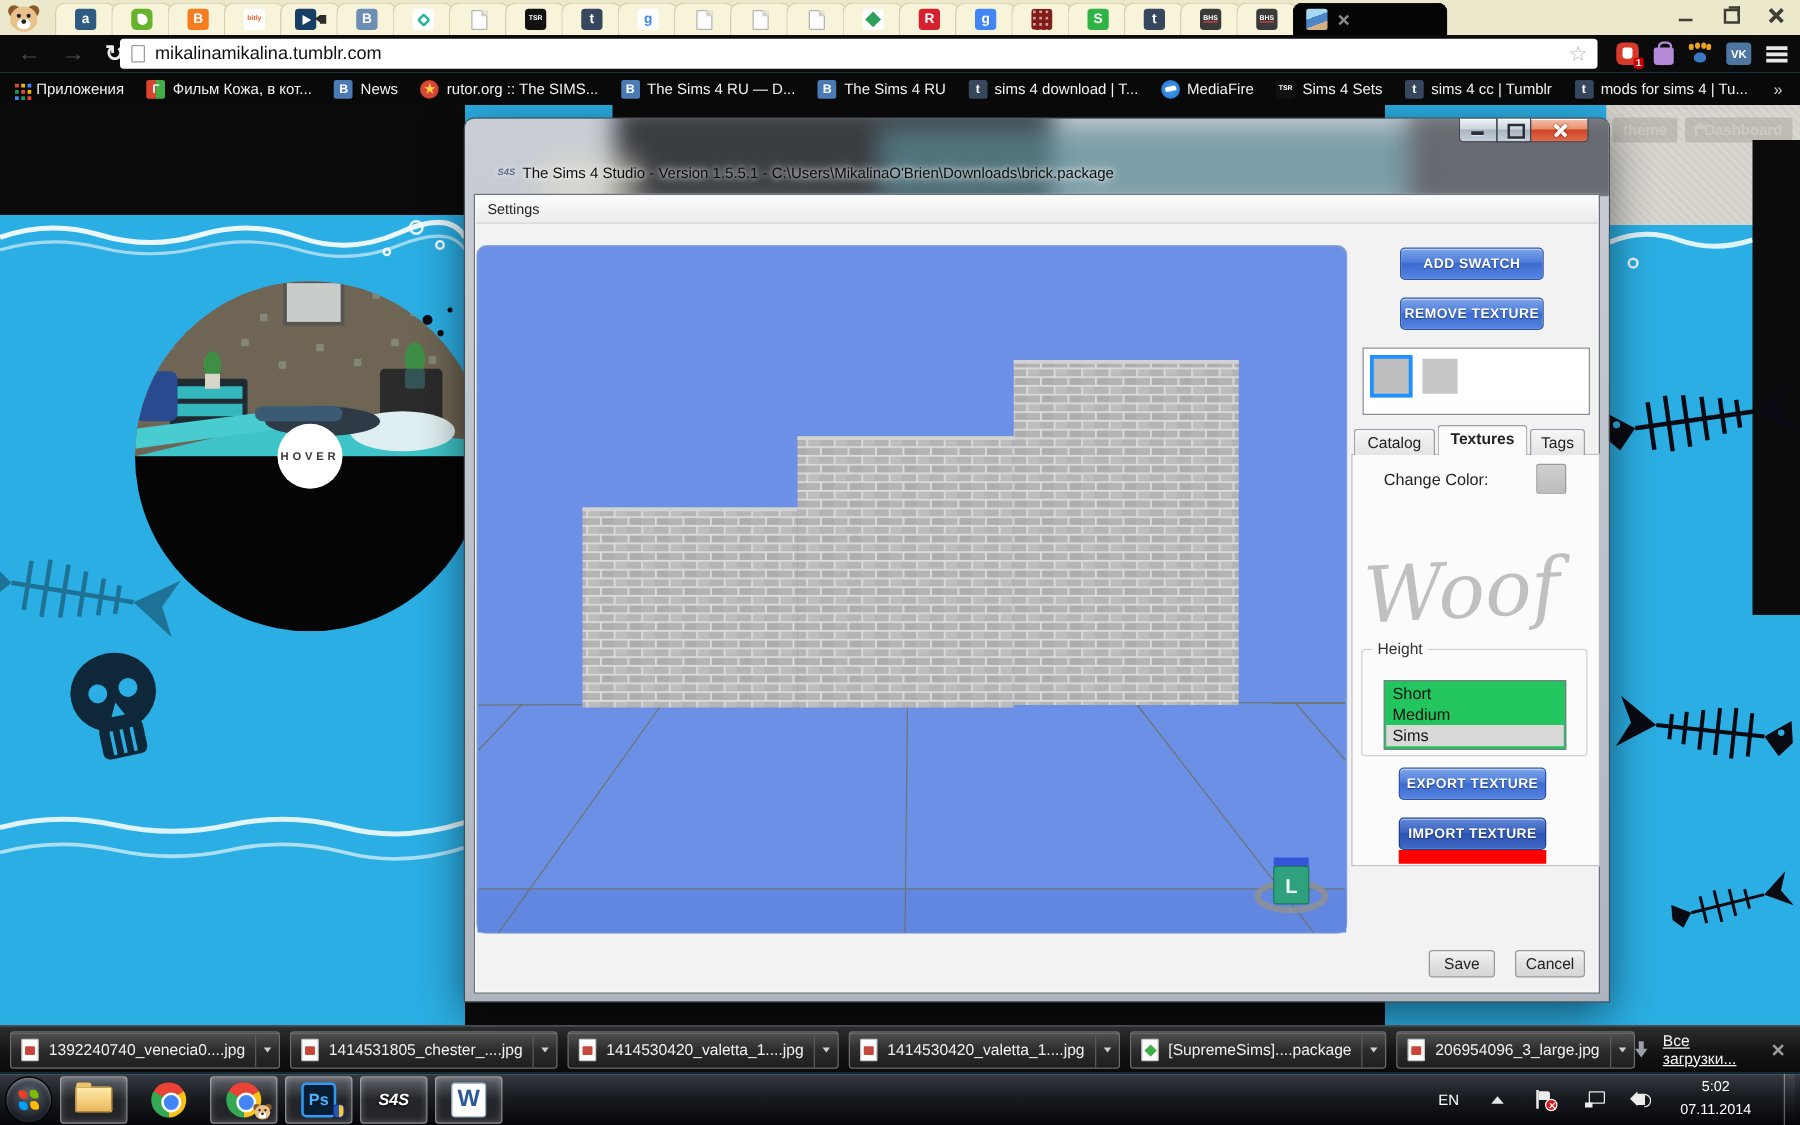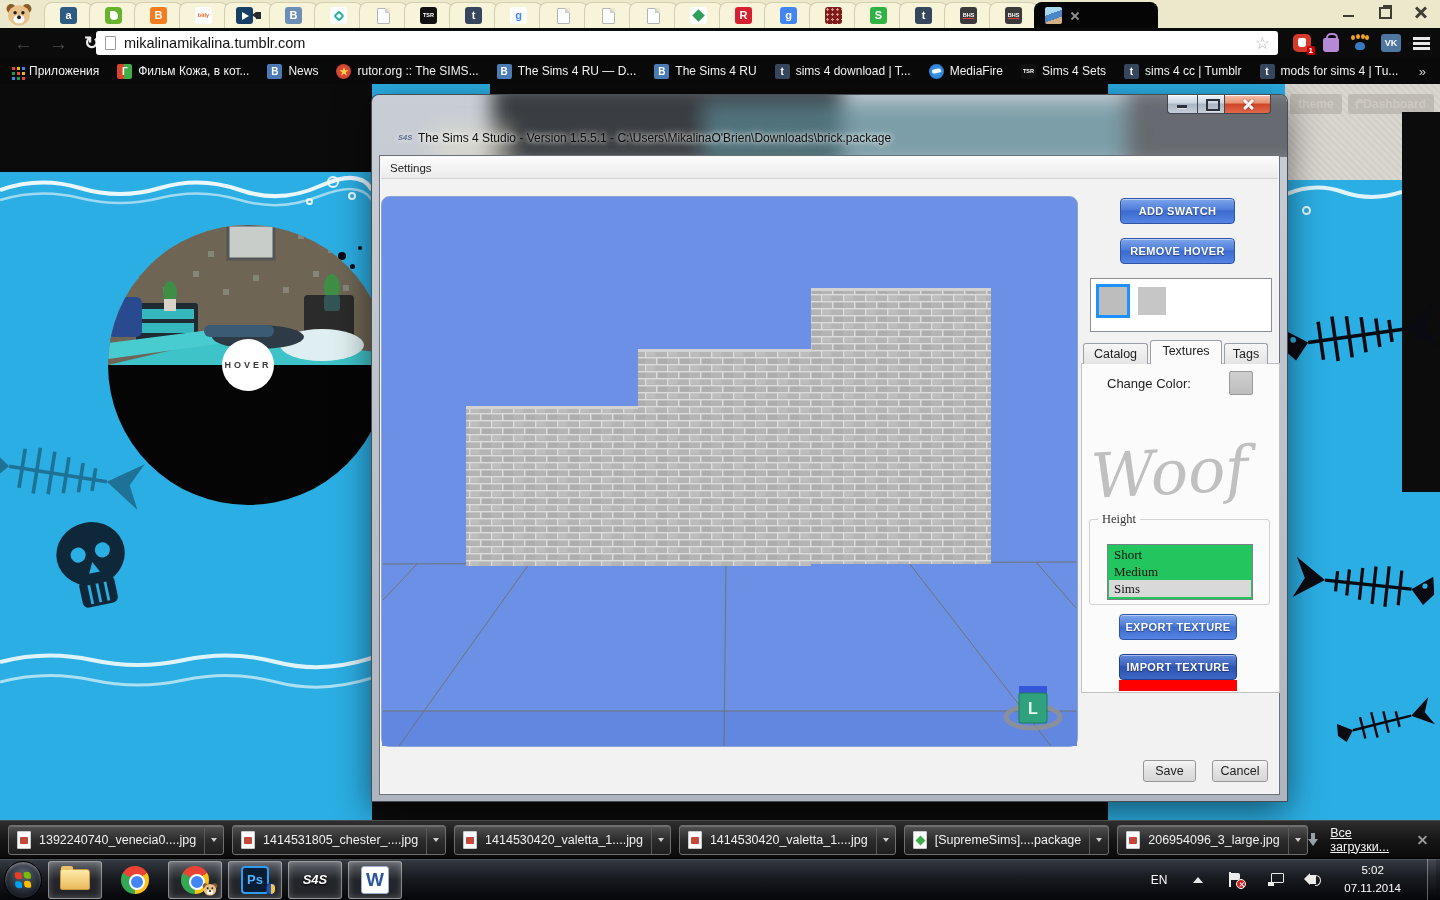--- a/index.html
+++ b/index.html
@@ -134,21 +134,21 @@
       text-shadow:0 1px 1px rgba(0,0,0,.45); display:flex; align-items:center; justify-content:center;
       box-shadow:inset 0 1px 0 rgba(255,255,255,.45); }
   .s4s-blue-btn.dark { background:linear-gradient(#6288d8 0%, #3a61bd 45%, #2c52b2 50%, #3f68c4 100%); border-color:#1e3f8f; }
 
   #swatch-box { position:absolute; background:#fff; border:1px solid #8a8f98; }
   .swatch { position:absolute; background:#bdbdbd; }
   .swatch.selected { border:3px solid #1e90ff; }
 
   .s4s-tab { position:absolute; background:linear-gradient(#f6f6f6,#e4e4e4); border:1px solid #9a9fa8; border-bottom:none;
       border-radius:3px 3px 0 0; font-size:12.5px; color:#222; display:flex; align-items:flex-start; justify-content:center; padding-top:3px; }
-  .s4s-tab.active { background:#fbfbfb; z-index:3; }
+  .s4s-tab.active { background:#fbfbfb; z-index:3;font-weight:bold; }
   #tab-panel { position:absolute; background:#fbfbfb; border:1px solid #c2c2c2; }
 
   .fieldset { position:absolute; border:1px solid #d2d2d2; border-radius:3px; }
   .legend { position:absolute; top:-8px; left:8px; background:#fbfbfb; padding:0 4px; font-size:12.5px; color:#333; }
   .win-btn { position:absolute; background:linear-gradient(#f5f5f5,#e3e3e3 45%,#d6d6d6); border:1px solid #979797;
       border-radius:3px; font-size:12.5px; color:#222; display:flex; align-items:center; justify-content:center; }
   #color-swatch-btn { position:absolute; width:24px; height:24px; background:linear-gradient(#cfcfcf,#bdbdbd); border:1px solid #9a9a9a; border-radius:2px; }
   #listbox { position:absolute; background:#22c55e; border:1px solid #7a7f88; font-size:13px; color:#111; padding:1px; }
   .list-opt { height:17px; line-height:17px; padding-left:5px; }
   .list-opt.selected { background:#d9d9d9; }
@@ -430,36 +430,36 @@
           <rect x="638" y="490" width="28" height="9" fill="#3556d8"></rect>
           <rect x="638" y="497" width="28" height="30" rx="2" fill="#2fa27d" stroke="#1d7a5c"></rect>
           <text x="652" y="518" text-anchor="middle" font-size="16" font-weight="bold" fill="#eaf6f0" font-family="Liberation Sans, sans-serif">L</text>
         </g>
       </svg>
 
       <div class="s4s-blue-btn" style="left:740px;top:42px;width:115px;height:26px;">
           <span>ADD SWATCH</span>
         </div>
       <div class="s4s-blue-btn" style="left:740px;top:82px;width:115px;height:26px;">
-          <span>REMOVE HOVER</span>
+          <span>REMOVE TEXTURE</span>
         </div>
 
       <div id="swatch-box" style="left:710px;top:122px;width:182px;height:54px;">
         <div class="swatch selected" style="left:5px;top:5px;width:34px;height:34px;"></div>
         <div class="swatch" style="left:47px;top:8px;width:28px;height:28px;background:#c6c6c6;"></div>
       </div>
 
       <div id="s4s-tabs"></div>
       <div id="tab-panel" style="left:701px;top:207px;width:199px;height:330px;"></div>
 
       <span id="change-color-label" style="left:727px;top:220px;">Change Color:</span>
       <div id="color-swatch-btn" style="left:849px;top:215px;"></div>
 
 
-      <div class="fieldset" style="left:709px;top:363px;width:181px;height:86px;background:#fbfbfb;font-family:Liberation Serif, serif;">
+      <div class="fieldset" style="left:709px;top:363px;width:181px;height:86px;background:#fbfbfb;">
         <span class="legend">Height</span>
         <div id="listbox" style="left:17px;top:24px;width:146px;height:56px;">
             <div class="list-opt">Short</div>
             <div class="list-opt">Medium</div>
             <div class="list-opt selected">Sims</div>
           </div>
       </div>
 
       <div class="s4s-blue-btn" style="left:739px;top:458px;width:118px;height:26px;">
           <span>EXPORT TEXTURE</span>

